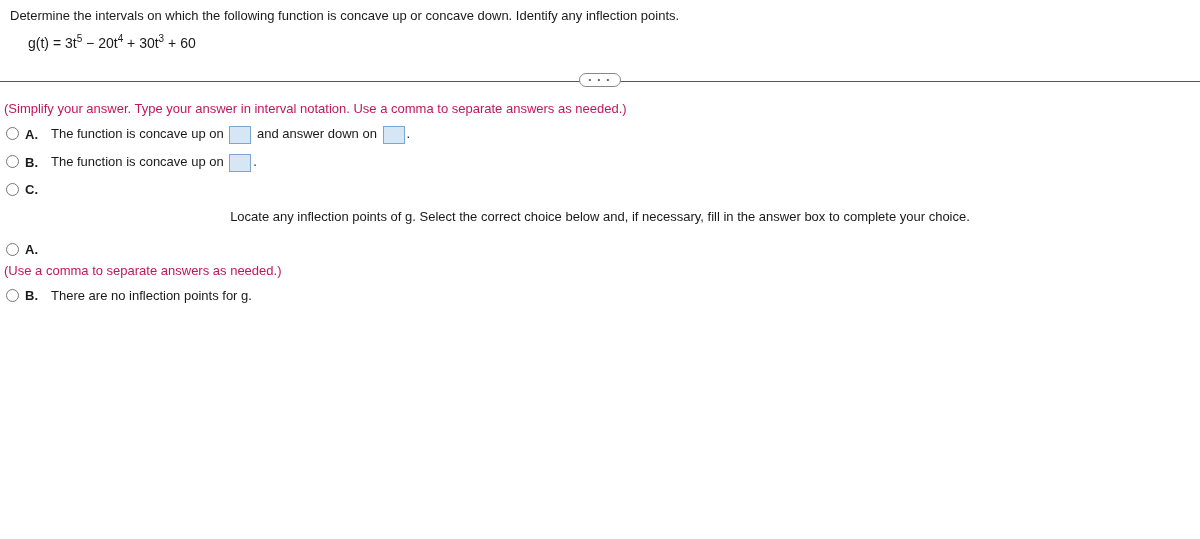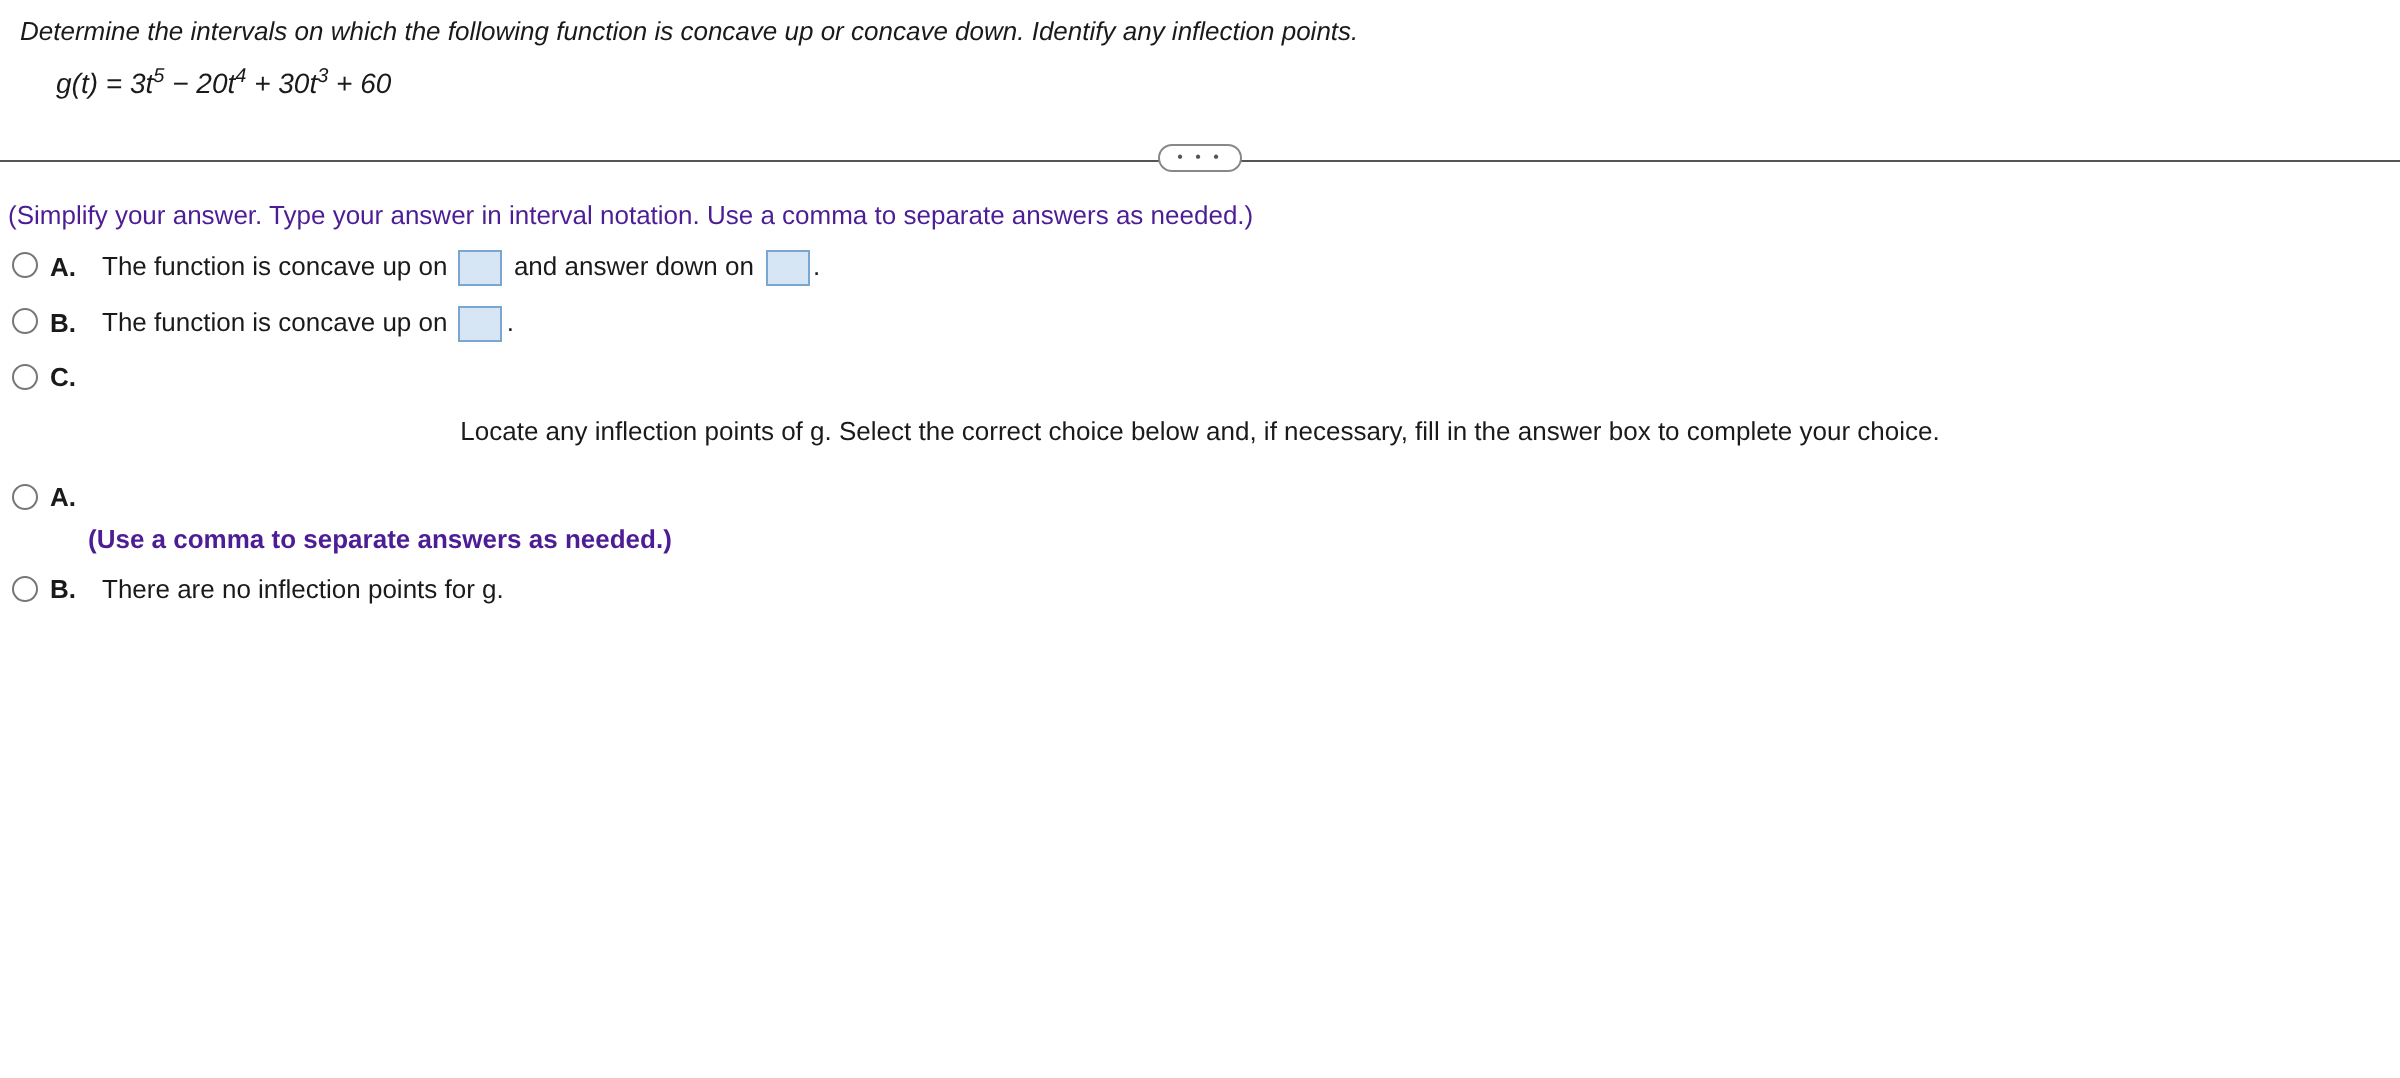--- a/index.html
+++ b/index.html
@@ -4,21 +4,21 @@
 <style>
   * { box-sizing: border-box; margin: 0; padding: 0; }
   body {
     font-family: Arial, Helvetica, sans-serif;
     font-size: 13px;
     color: #1a1a1a;
     background: #fff;
     width: 1200px;
     padding: 8px 0 20px 0;
   }
-  .section-top { padding: 0 10px 14px 10px; font-style: italic; }
+  .section-top { padding: 0 10px 14px 10px; }
   .prompt { margin-bottom: 10px; }
   .formula { padding-left: 18px; font-size: 14px; }
   .formula sup { font-size: 10px; }
   .divider-wrap {
     position: relative;
     height: 20px;
     margin: 6px 0 10px 0;
   }
   .divider-line {
     border: none;
@@ -40,21 +40,21 @@
     display: flex;
     align-items: center;
     justify-content: center;
     font-size: 8px;
     letter-spacing: 2px;
     color: #555;
     cursor: pointer;
   }
   .section-body { padding: 0 4px; }
   .instruction { margin: 8px 0 14px 0; }
-  .hint { color: #4c1d95; margin-bottom: 10px; }
+  .hint { color: #be185d; margin-bottom: 10px; }
   .choice-row {
     display: flex;
     align-items: center;
     gap: 6px;
     margin: 4px 0 10px 0;
     padding-left: 2px;
   }
   .choice-row .radio {
     width: 13px; height: 13px;
     flex-shrink: 0;
@@ -68,21 +68,21 @@
     width: 22px;
     height: 18px;
     background: #d7e6f5;
     border: 1px solid #7aa7d1;
     vertical-align: middle;
     margin: 0 2px;
     text-align: center;
     font-size: 12px;
     line-height: 16px;
   }
-  .sub-indent { margin-left: 40px; margin-top: -4px; margin-bottom: 10px; font-weight: bold;}
+  .sub-indent { margin-top: -4px; margin-bottom: 10px;}
   .q2-prompt { margin: 12px 0 18px 0; text-align: center; }
 </style>
 </head>
 <body>
 
 <div class="section-top">
   <div class="prompt">Determine the intervals on which the following function is concave up or concave down. Identify any inflection points.</div>
   <div class="formula">
     <span>g(t) = 3t</span><sup>5</sup><span> − 20t</span><sup>4</sup><span> + 30t</span><sup>3</sup><span> + 60</span>
   </div>

